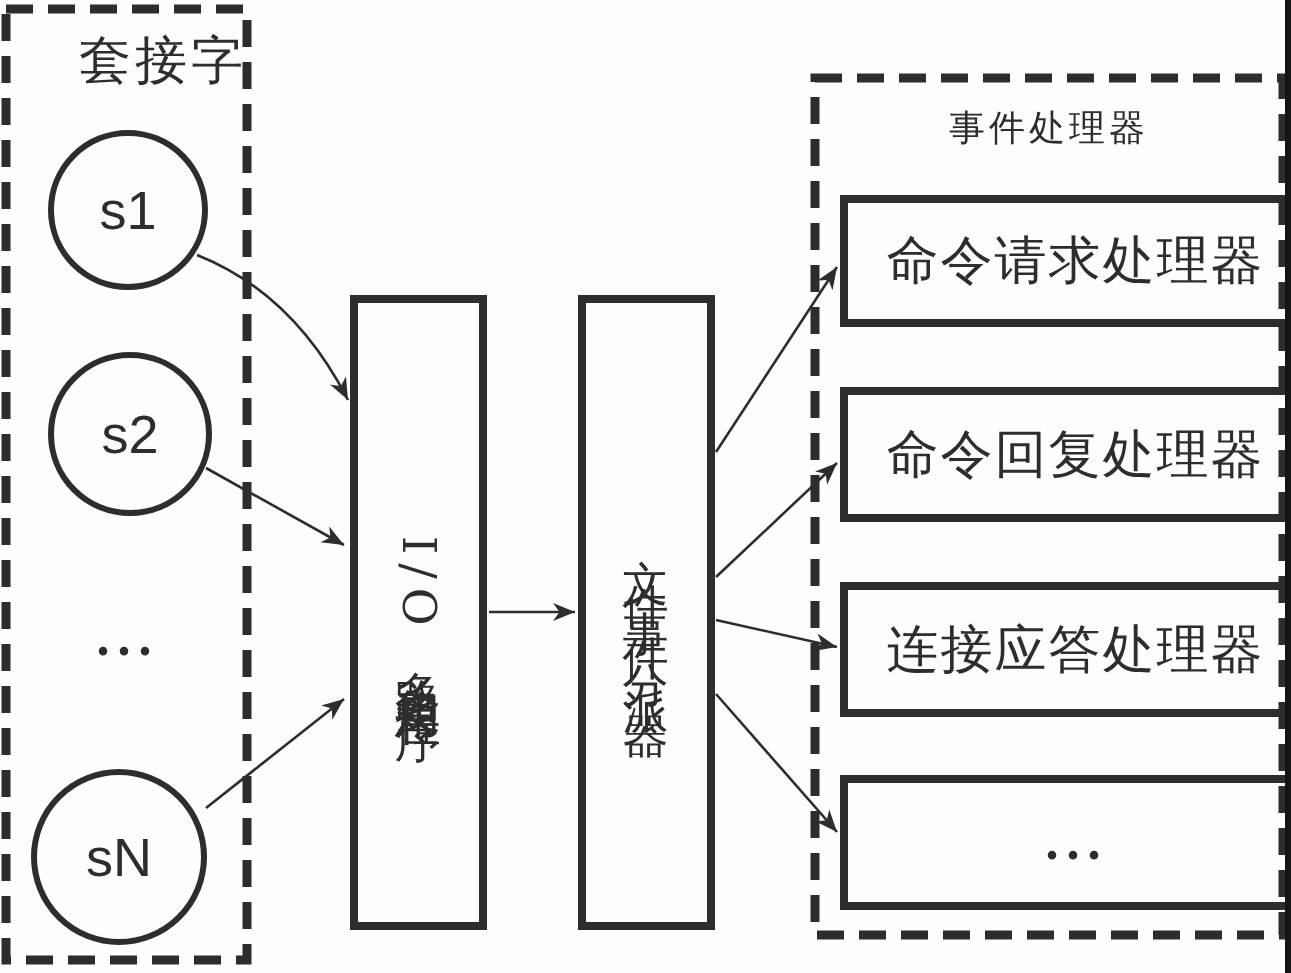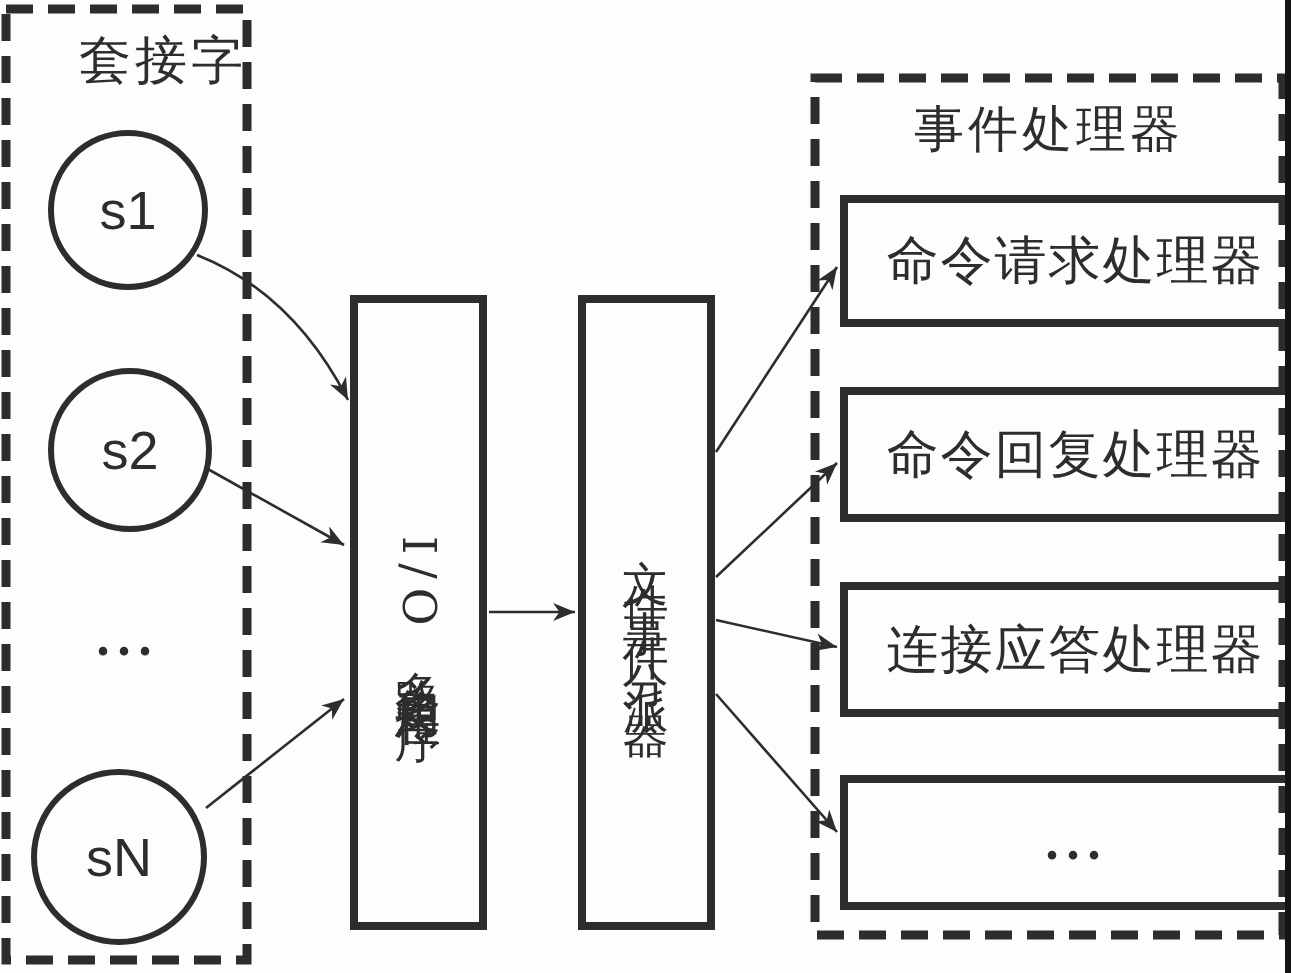--- a/index.html
+++ b/index.html
@@ -58,36 +58,36 @@
   
   .group-title {
     position: absolute;
     text-align: center;
     font-size: 52px;
     color: var(--ink);
     z-index: 2;
     letter-spacing: 4px;
   }
   #sockets-title  { left: 6px;   width: 241px; top: 26px; text-align: right; }
-  #handlers-title { left: 815px; width: 468px; top: 96px; font-size: 50px; }
+  #handlers-title { left: 815px; width: 468px; top: 104px; font-size: 36px; }
   
   .socket-circle {
     position: absolute;
     border: 6px solid var(--ink);
     border-radius: 50%;
     box-sizing: border-box;
     display: flex; align-items: center; justify-content: center;
     font-family: Liberation Sans, sans-serif;
     font-size: 54px;
     color: var(--ink);
     z-index: 2;
     background: transparent;
   }
   #socket-s1 { left: 48px; top: 130px; width: 160px; height: 160px; }
-  #socket-s2 { left: 48px; top: 368px; width: 164px; height: 164px; }
+  #socket-s2 { left: 48px; top: 352px; width: 164px; height: 164px; }
   #socket-sN { left: 31px; top: 769px; width: 176px; height: 176px; }
   .dots {
     position: absolute;
     font-size: 46px; font-weight: 700;
     letter-spacing: 5px;
     color: var(--ink);
     z-index: 2;
   }
   #sockets-dots { left: 6px; width: 241px; top: 612px; text-align: center; }
   

